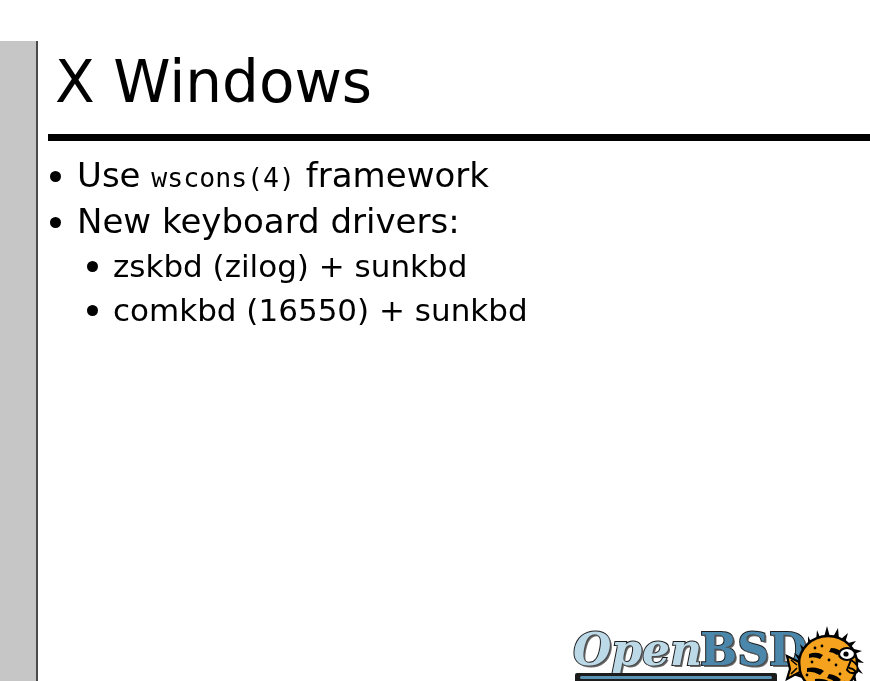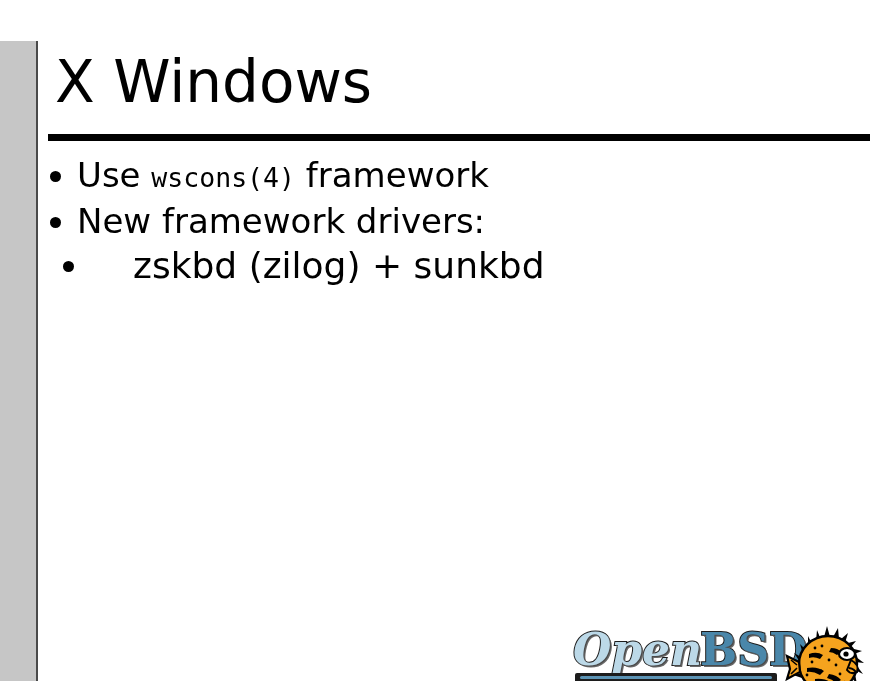--- a/index.html
+++ b/index.html
@@ -98,25 +98,24 @@
     color: #000000;
   }
 
   .bullet-l1 {
     padding-left: 12px;       
     font-size: 34px;
     line-height: 46px;
     height: 46px;
   }
   .bullet-l2 {
-    padding-left: 25px;       
-    font-size: 36px;
+    padding-left: 49px;       
+    font-size: 31px;
     line-height: 44px;
     height: 44px;
-    gap: 44px;
   }
 
   .dot {
     flex: 0 0 auto;
     border-radius: 50%;
     background: #000000;
   }
   .bullet-l1 .dot {
     width: 11px;
     height: 11px;
@@ -254,28 +253,32 @@
 
     <div class="bullets">
 
       <div class="bullet-row bullet-l1">
         <span class="dot"></span>
         <span class="btext"><span>Use </span><span class="mono">wscons(4)</span><span> framework</span></span>
       </div>
 
       <div class="bullet-row bullet-l1">
         <span class="dot"></span>
-        <span class="btext">New framework drivers:</span>
+        <span class="btext">New keyboard drivers:</span>
       </div>
 
       <div class="bullet-row bullet-l2">
         <span class="dot"></span>
         <span class="btext">zskbd (zilog) + sunkbd</span>
       </div>
 
+      <div class="bullet-row bullet-l2">
+        <span class="dot"></span>
+        <span class="btext">comkbd (16550) + sunkbd</span>
+      </div>
 
 
 
     </div>
 
     <div class="logo">
 
       <div class="wordmark">
         <div class="wordmark-text"><span class="wm-open">Open</span><span class="wm-bsd">BSD</span></div>
         <div class="wordmark-bar"></div>

